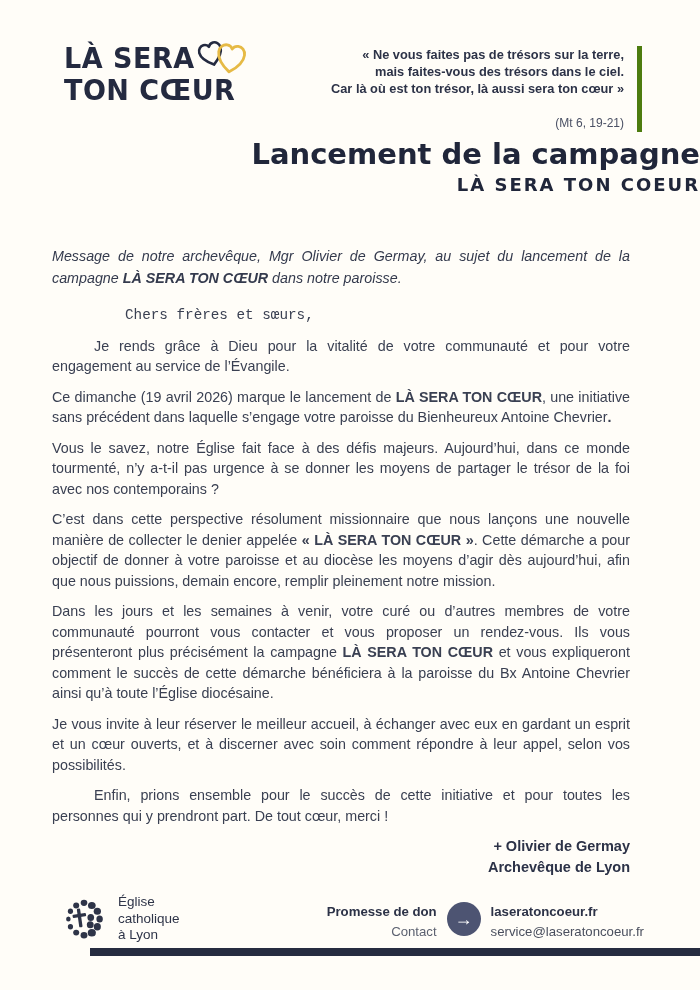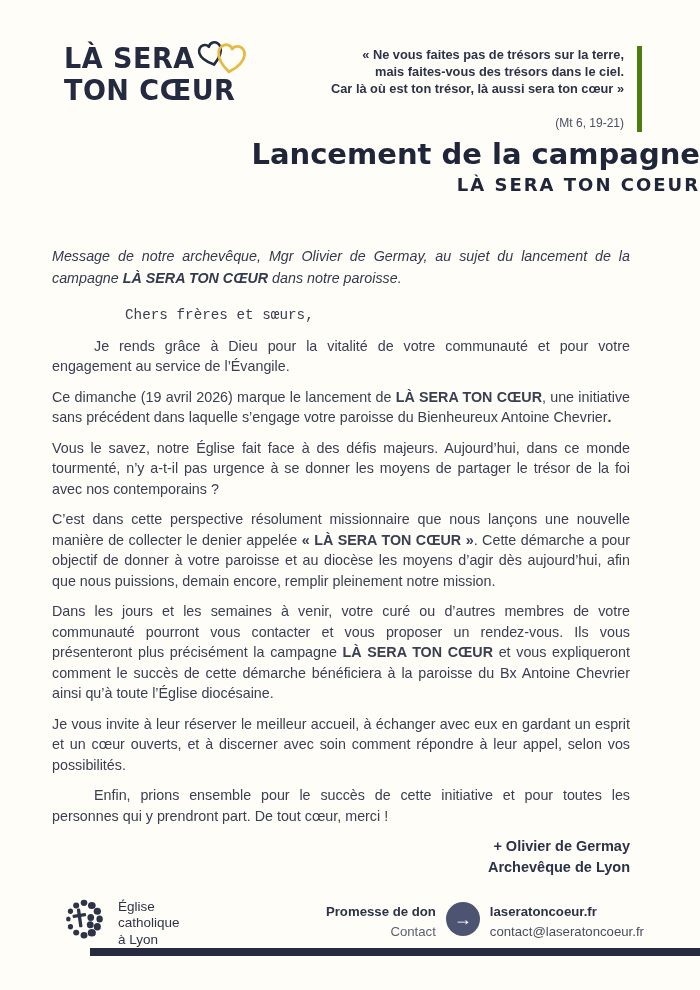--- a/index.html
+++ b/index.html
@@ -49,21 +49,21 @@
   p.para.indent { text-indent:42px; }
   .b { font-weight:bold; }
   .signature {
     text-align:right; font-weight:bold; color:#2c3247;
     margin-top:8px; line-height:21px; font-size:14.5px;
   }
 
   
   .church {
     position:absolute; left:60px; top:894px;
-    display:flex; align-items:flex-end; gap:10px;
+    display:flex; align-items:flex-start; gap:10px;
   }
   .church-text { font-size:13.5px; line-height:16.5px; color:#2e3448; }
 
   .donate {
     position:absolute; right:56px; top:902px;
     display:flex; align-items:flex-start; gap:10px;
   }
   .donate-labels { text-align:right; font-size:13.2px; line-height:20px; }
   .donate-label-1 { font-weight:bold; color:#2c3247; }
   .donate-label-2 { color:#5c6170; }
@@ -159,19 +159,19 @@
   <div class="donate">
     <div class="donate-labels">
       <div class="donate-label-1">Promesse de don</div>
       <div class="donate-label-2">Contact</div>
     </div>
     <div class="arrow-circle">
       <span>→</span>
     </div>
     <div class="donate-links">
       <a href="#" class="donate-link-1">laseratoncoeur.fr</a>
-      <a href="#" class="donate-link-2">contact@laseratoncoeur.fr</a>
+      <a href="#" class="donate-link-2">service@laseratoncoeur.fr</a>
     </div>
   </div>
 
   <div class="bottom-bar"></div>
 
 </div>
 
 </body></html>

